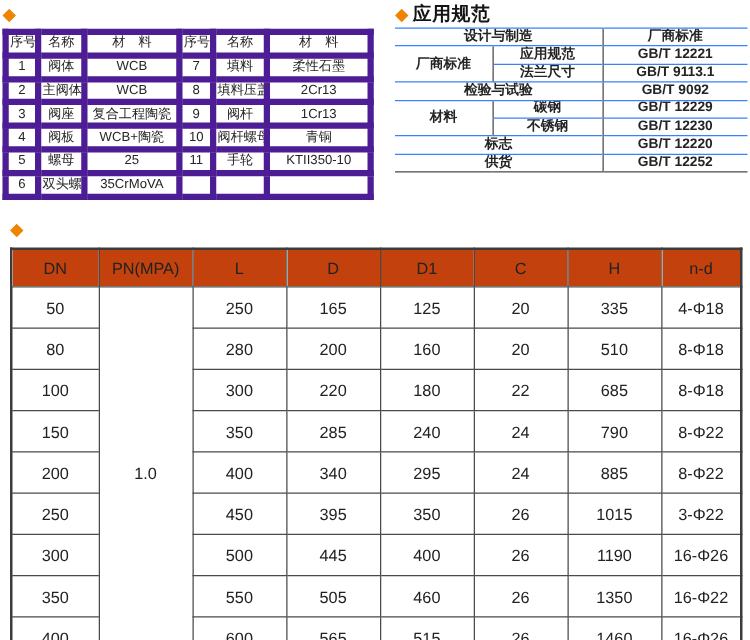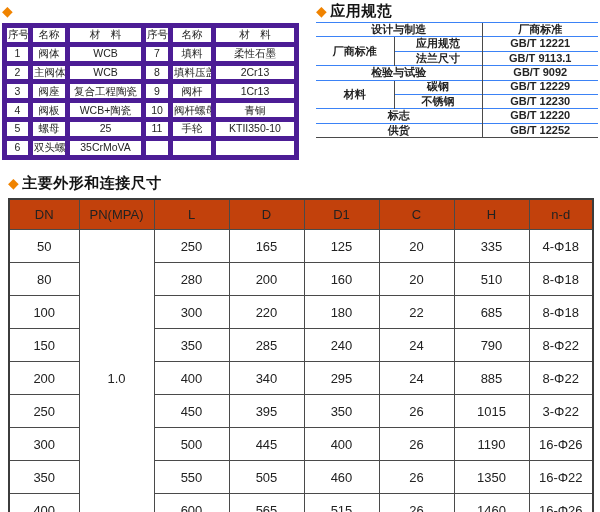--- a/index.html
+++ b/index.html
@@ -245,21 +245,20 @@
           <td colspan="2" class="label">供货</td>
           <td class="value">GB/T 12252</td>
         </tr>
       </tbody>
   </table>
 </div>
 
 <div class="section" id="dims-section">
   <div class="heading">
     <span class="diamond">◆</span>
-    <span>主要外形和连接尺寸</span>
   </div>
   <table class="dims-table">
     <colgroup>
       <col class="dc-dn">
         <col class="dc-pn">
         <col class="dc">
         <col class="dc">
       <col class="dc">
         <col class="dc">
         <col class="dc">

